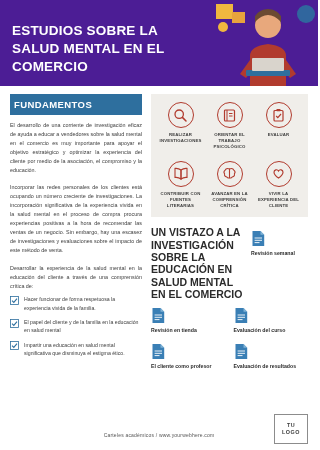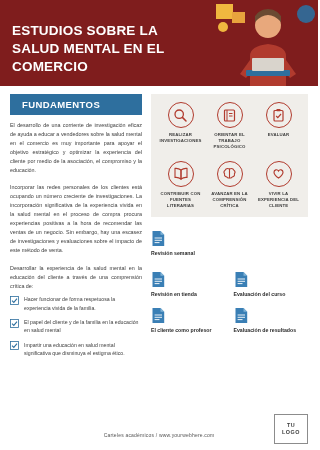--- a/index.html
+++ b/index.html
@@ -14,21 +14,21 @@
     width: 318px; height: 450px;
     background: #ffffff;
     display: flex;
     flex-direction: column;
   }
 
   
   .header {
     position: relative;
     height: 86px;
-    background: #7f1d1d;
+    background: #4c1d95;
     flex: none;
     overflow: hidden;
   }
   .header-title {
     position: absolute;
     left: 12px; top: 22px;
     width: 192px;
     color: #ffffff;
     font-size: 13.5px;
     font-weight: bold;
@@ -53,21 +53,21 @@
   .col-right { flex: 1; }
 
   
   .banner {
     background: #2e6f9e;
     color: #ffffff;
     font-size: 9.5px;
     font-weight: bold;
     letter-spacing: 0.4px;
     text-transform: uppercase;
-    padding: 5px 12px;
+    padding: 5px 4px;
     margin-bottom: 6px;
   }
   .banner.wide { }
   .para {
     font-size: 5.4px;
     line-height: 1.65;
     color: #3d3d3d;
     text-align: justify;
     margin-bottom: 9px;
   }
@@ -319,20 +319,21 @@
           <div class="res-icon">
             <svg width="15" height="15" viewBox="0 0 15 15">
                 <path d="M7.5 12 q-4.5 -3 -4.5 -5.8 a2.4 2.4 0 0 1 4.5 -1.2 a2.4 2.4 0 0 1 4.5 1.2 q0 2.8 -4.5 5.8 z" fill="none" stroke="#b13b2e" stroke-width="1.15"></path>
               </svg>
           </div>
           <div class="res-label">VIVIR LA EXPERIENCIA DEL CLIENTE</div>
         </div>
       </div>
 
       <div class="ov-wrap">
+        <div class="overview-title">UN VISTAZO A LA INVESTIGACIÓN SOBRE LA EDUCACIÓN EN SALUD MENTAL EN EL COMERCIO</div>
         <div class="ov-right">
           <div class="doc-item">
             <div class="doc-icon">
               <svg width="15" height="17" viewBox="0 0 15 17">
                   <path d="M1.5 1 H9.5 L13.2 4.7 V16 H1.5 Z" fill="#3a7fb5"></path>
                   <path d="M9.5 1 V4.7 H13.2 Z" fill="#7fb2d6"></path>
                   <line x1="3.6" y1="8" x2="11" y2="8" stroke="#ffffff" stroke-width="0.9"></line>
                   <line x1="3.6" y1="10.3" x2="11" y2="10.3" stroke="#ffffff" stroke-width="0.9"></line>
                   <line x1="3.6" y1="12.6" x2="8.5" y2="12.6" stroke="#ffffff" stroke-width="0.9"></line>
                 </svg>

